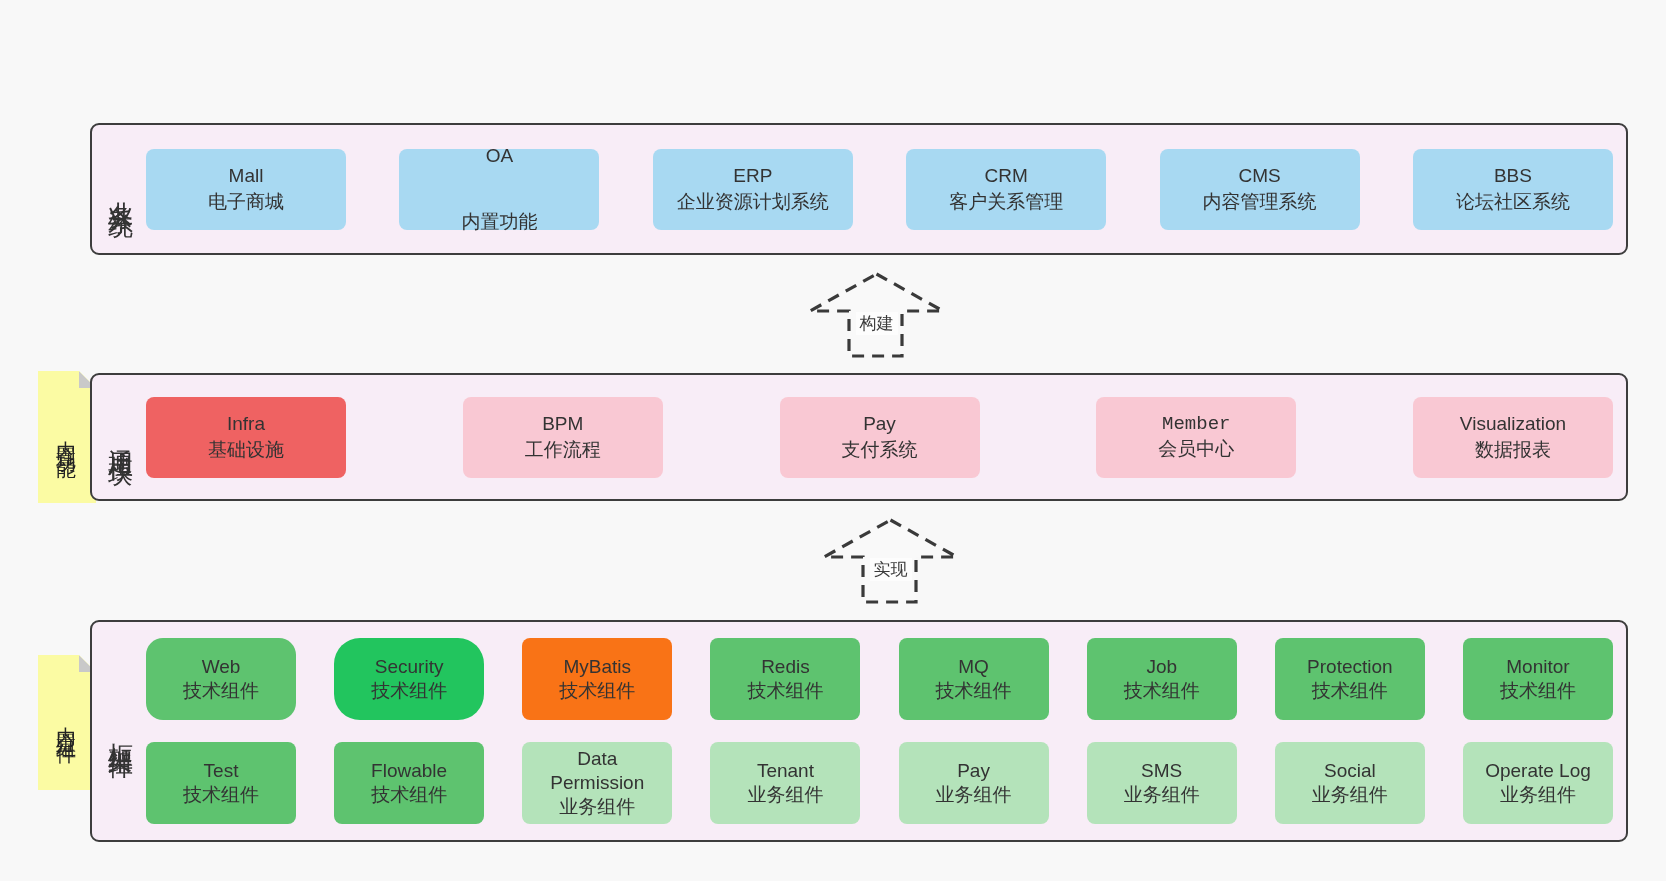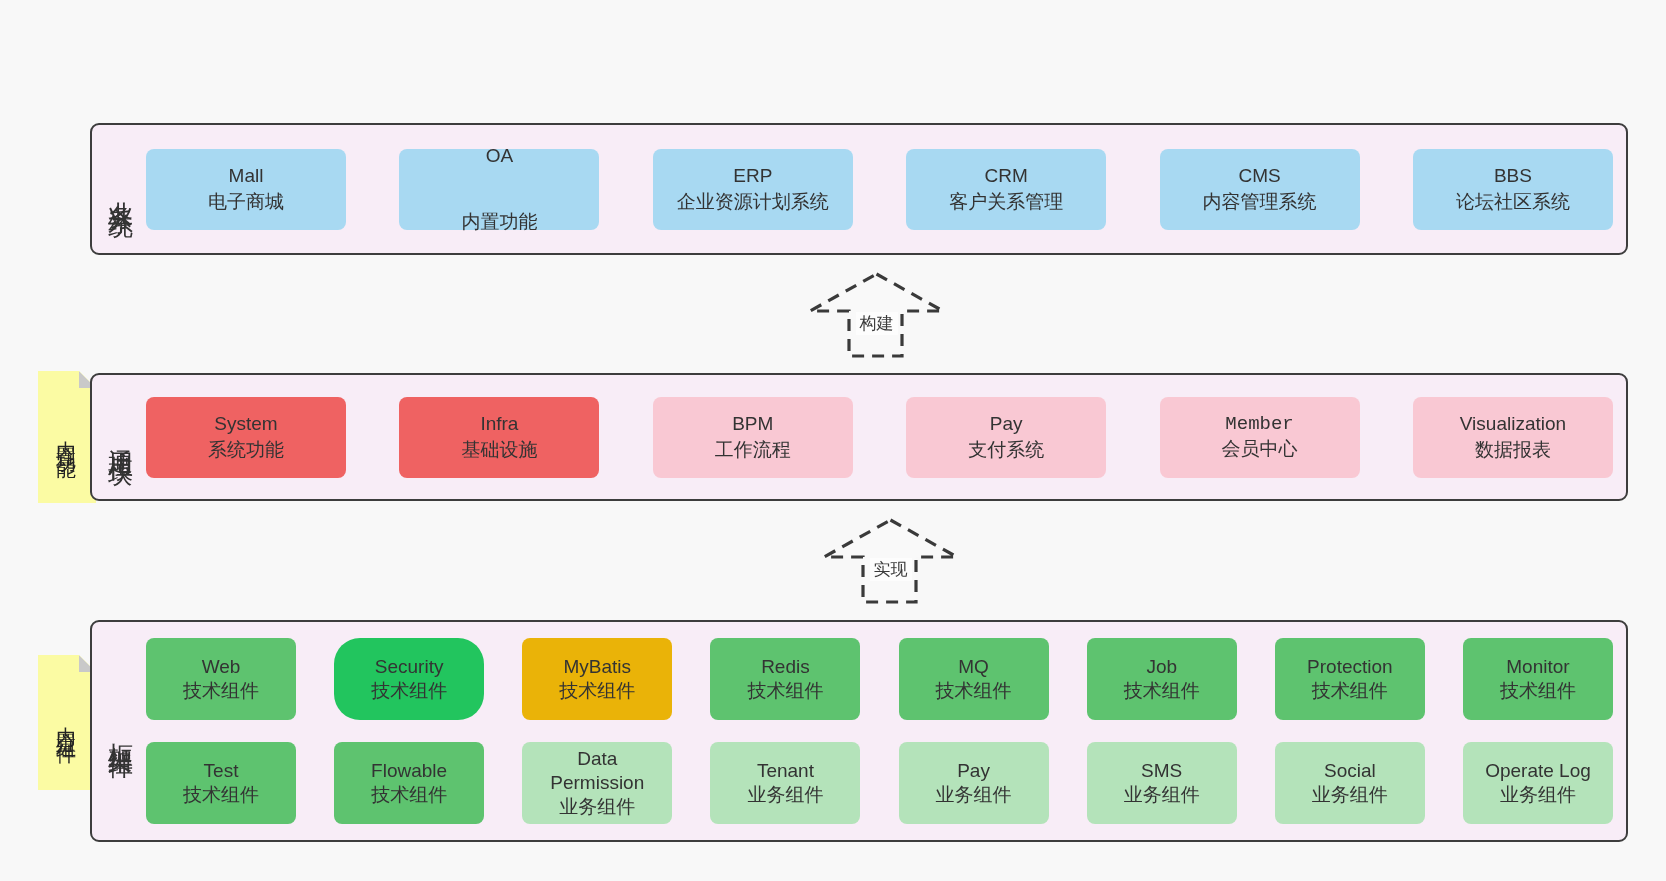--- a/index.html
+++ b/index.html
@@ -157,24 +157,20 @@
     <polygon points="68.5,2 135,39 94,39 94,84 41,84 41,39 2,39" fill="#f9f9f9" stroke="#3a3a3a" stroke-width="3.2" stroke-dasharray="12 8" stroke-linejoin="miter"></polygon>
   </svg>
   <span class="arrow-label">构建</span>
 </div>
 
 <section class="band" id="band-1">
   <div class="band-label">通用模块</div>
   <div class="rows">
       <div class="box-row">
         <div class="comp-box" style="background: rgb(239, 98, 98);">
-          <span class="box-name">System</span>
-          <span class="box-desc">系统功能</span>
-        </div>
-        <div class="comp-box" style="background: rgb(239, 98, 98);">
           <span class="box-name">Infra</span>
           <span class="box-desc">基础设施</span>
         </div>
         <div class="comp-box" style="background: rgb(249, 200, 211);">
           <span class="box-name">BPM</span>
           <span class="box-desc">工作流程</span>
         </div>
         <div class="comp-box" style="background: rgb(249, 200, 211);">
           <span class="box-name">Pay</span>
           <span class="box-desc">支付系统</span>
@@ -195,29 +191,29 @@
   <svg width="137" height="86" viewBox="0 0 137 86">
     <polygon points="68.5,2 135,39 94,39 94,84 41,84 41,39 2,39" fill="#f9f9f9" stroke="#3a3a3a" stroke-width="3.2" stroke-dasharray="12 8" stroke-linejoin="miter"></polygon>
   </svg>
   <span class="arrow-label">实现</span>
 </div>
 
 <section class="band" id="band-2">
   <div class="band-label">框架组件</div>
   <div class="rows">
       <div class="box-row">
-        <div class="comp-box" style="background: rgb(94, 195, 111);">
+        <div class="comp-box" style="background: rgb(94, 195, 111); border-radius: 17px;">
           <span class="box-name">Web</span>
           <span class="box-desc">技术组件</span>
         </div>
         <div class="comp-box" style="background: #22c55e; border-radius: 26px;">
           <span class="box-name">Security</span>
           <span class="box-desc">技术组件</span>
         </div>
-        <div class="comp-box" style="background: #eab308;">
+        <div class="comp-box" style="background: #f97316;">
           <span class="box-name">MyBatis</span>
           <span class="box-desc">技术组件</span>
         </div>
         <div class="comp-box" style="background: rgb(94, 195, 111);">
           <span class="box-name">Redis</span>
           <span class="box-desc">技术组件</span>
         </div>
         <div class="comp-box" style="background: rgb(94, 195, 111);">
           <span class="box-name">MQ</span>
           <span class="box-desc">技术组件</span>

